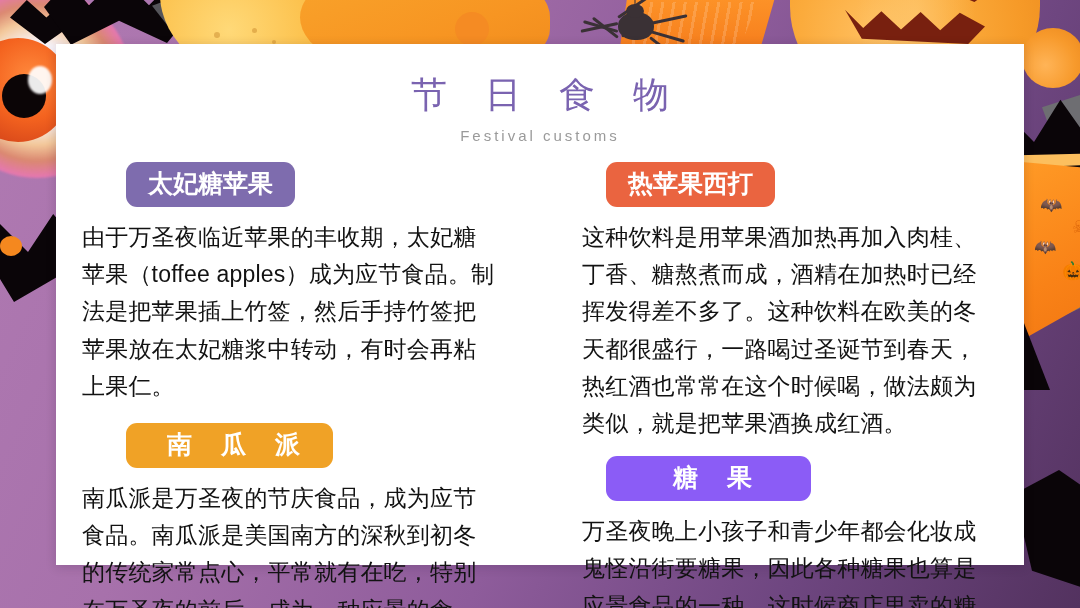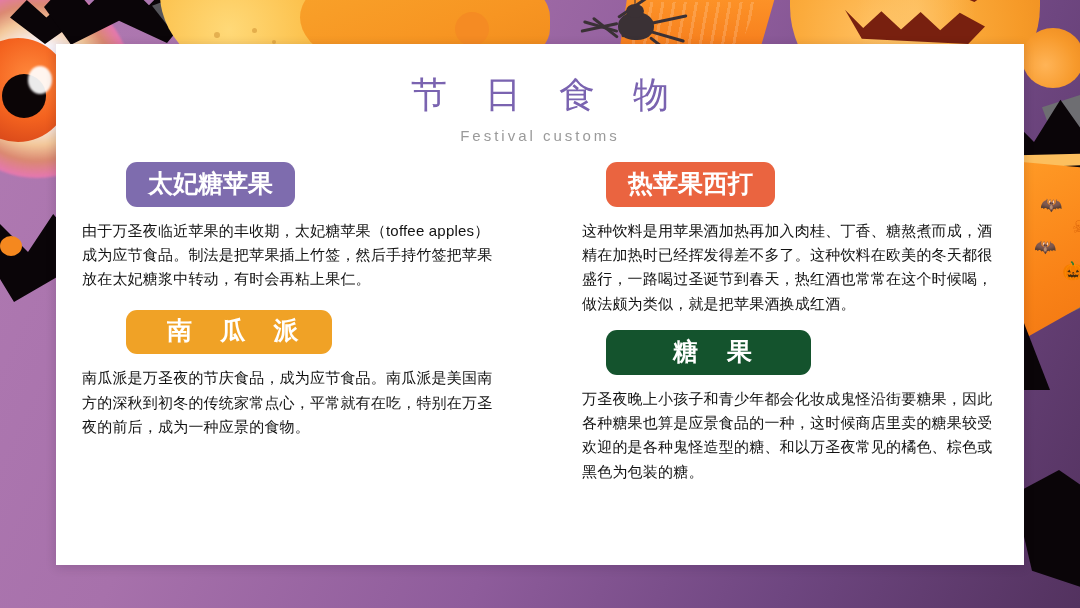--- a/index.html
+++ b/index.html
@@ -206,21 +206,21 @@
     font-weight: 700;
     padding: 7px 22px 9px 22px;
     border-radius: 11px;
     line-height: 1.15;
     white-space: nowrap;
   }
   .badge-wide { letter-spacing: 11px; text-indent: 11px; padding-left: 30px; padding-right: 22px; }
 
   .body-text {
     margin-top: 12px;
-    font-size: 15px;
+    font-size: 23px;
     line-height: 1.62;
     color: #121212;
     text-align: left;
     letter-spacing: 0.2px;
   }
 
   .b1 { margin-left: 44px; }
   .b2 { margin-left: 24px; }
 
   .block-pie { margin-top: 18px; }
@@ -299,35 +299,35 @@
     <div class="grid">
 
       <div class="col">
 
         <div class="block">
           <div class="badge b1" style="background:#7e6cae;">太妃糖苹果</div>
           <div class="body-text">由于万圣夜临近苹果的丰收期，太妃糖苹果（toffee apples）成为应节食品。制法是把苹果插上竹签，然后手持竹签把苹果放在太妃糖浆中转动，有时会再粘上果仁。</div>
         </div>
 
         <div class="block block-pie">
-          <div class="badge badge-wide b1" style="background:#f0a226;font-family:Liberation Serif, serif;">南 瓜 派</div>
+          <div class="badge badge-wide b1" style="background:#f0a226;">南 瓜 派</div>
           <div class="body-text">南瓜派是万圣夜的节庆食品，成为应节食品。南瓜派是美国南方的深秋到初冬的传统家常点心，平常就有在吃，特别在万圣夜的前后，成为一种应景的食物。</div>
         </div>
 
       </div>
 
       <div class="col">
 
         <div class="block">
           <div class="badge b2" style="background:#ea6440;">热苹果西打</div>
           <div class="body-text">这种饮料是用苹果酒加热再加入肉桂、丁香、糖熬煮而成，酒精在加热时已经挥发得差不多了。这种饮料在欧美的冬天都很盛行，一路喝过圣诞节到春天，热红酒也常常在这个时候喝，做法颇为类似，就是把苹果酒换成红酒。</div>
         </div>
 
         <div class="block block-candy">
-          <div class="badge badge-wide b2" style="background:#14532d;padding-left:56px;padding-right:48px;">糖 果</div>
+          <div class="badge badge-wide b2" style="background:#8b5cf6;padding-left:56px;padding-right:48px;">糖 果</div>
           <div class="body-text">万圣夜晚上小孩子和青少年都会化妆成鬼怪沿街要糖果，因此各种糖果也算是应景食品的一种，这时候商店里卖的糖果较受欢迎的是各种鬼怪造型的糖、和以万圣夜常见的橘色、棕色或黑色为包装的糖。</div>
         </div>
 
       </div>
 
     </div>
   </div>
 </div>
 
 </body></html>

